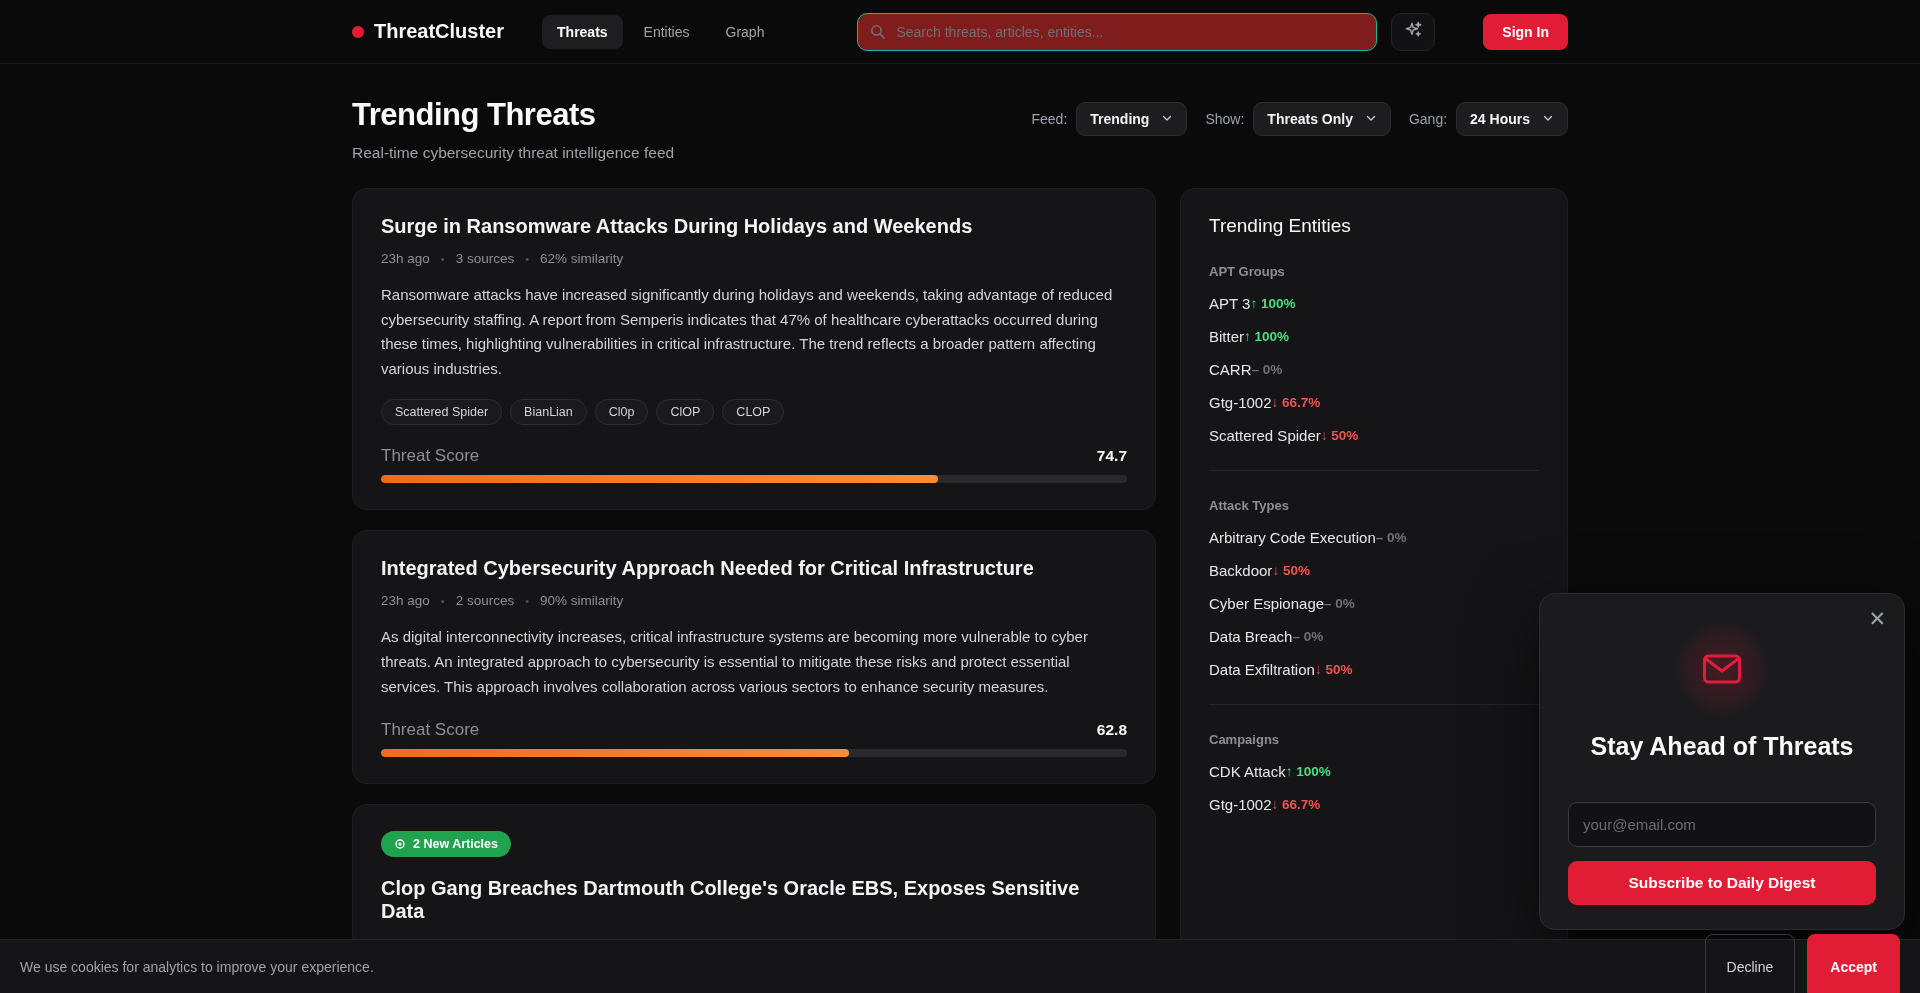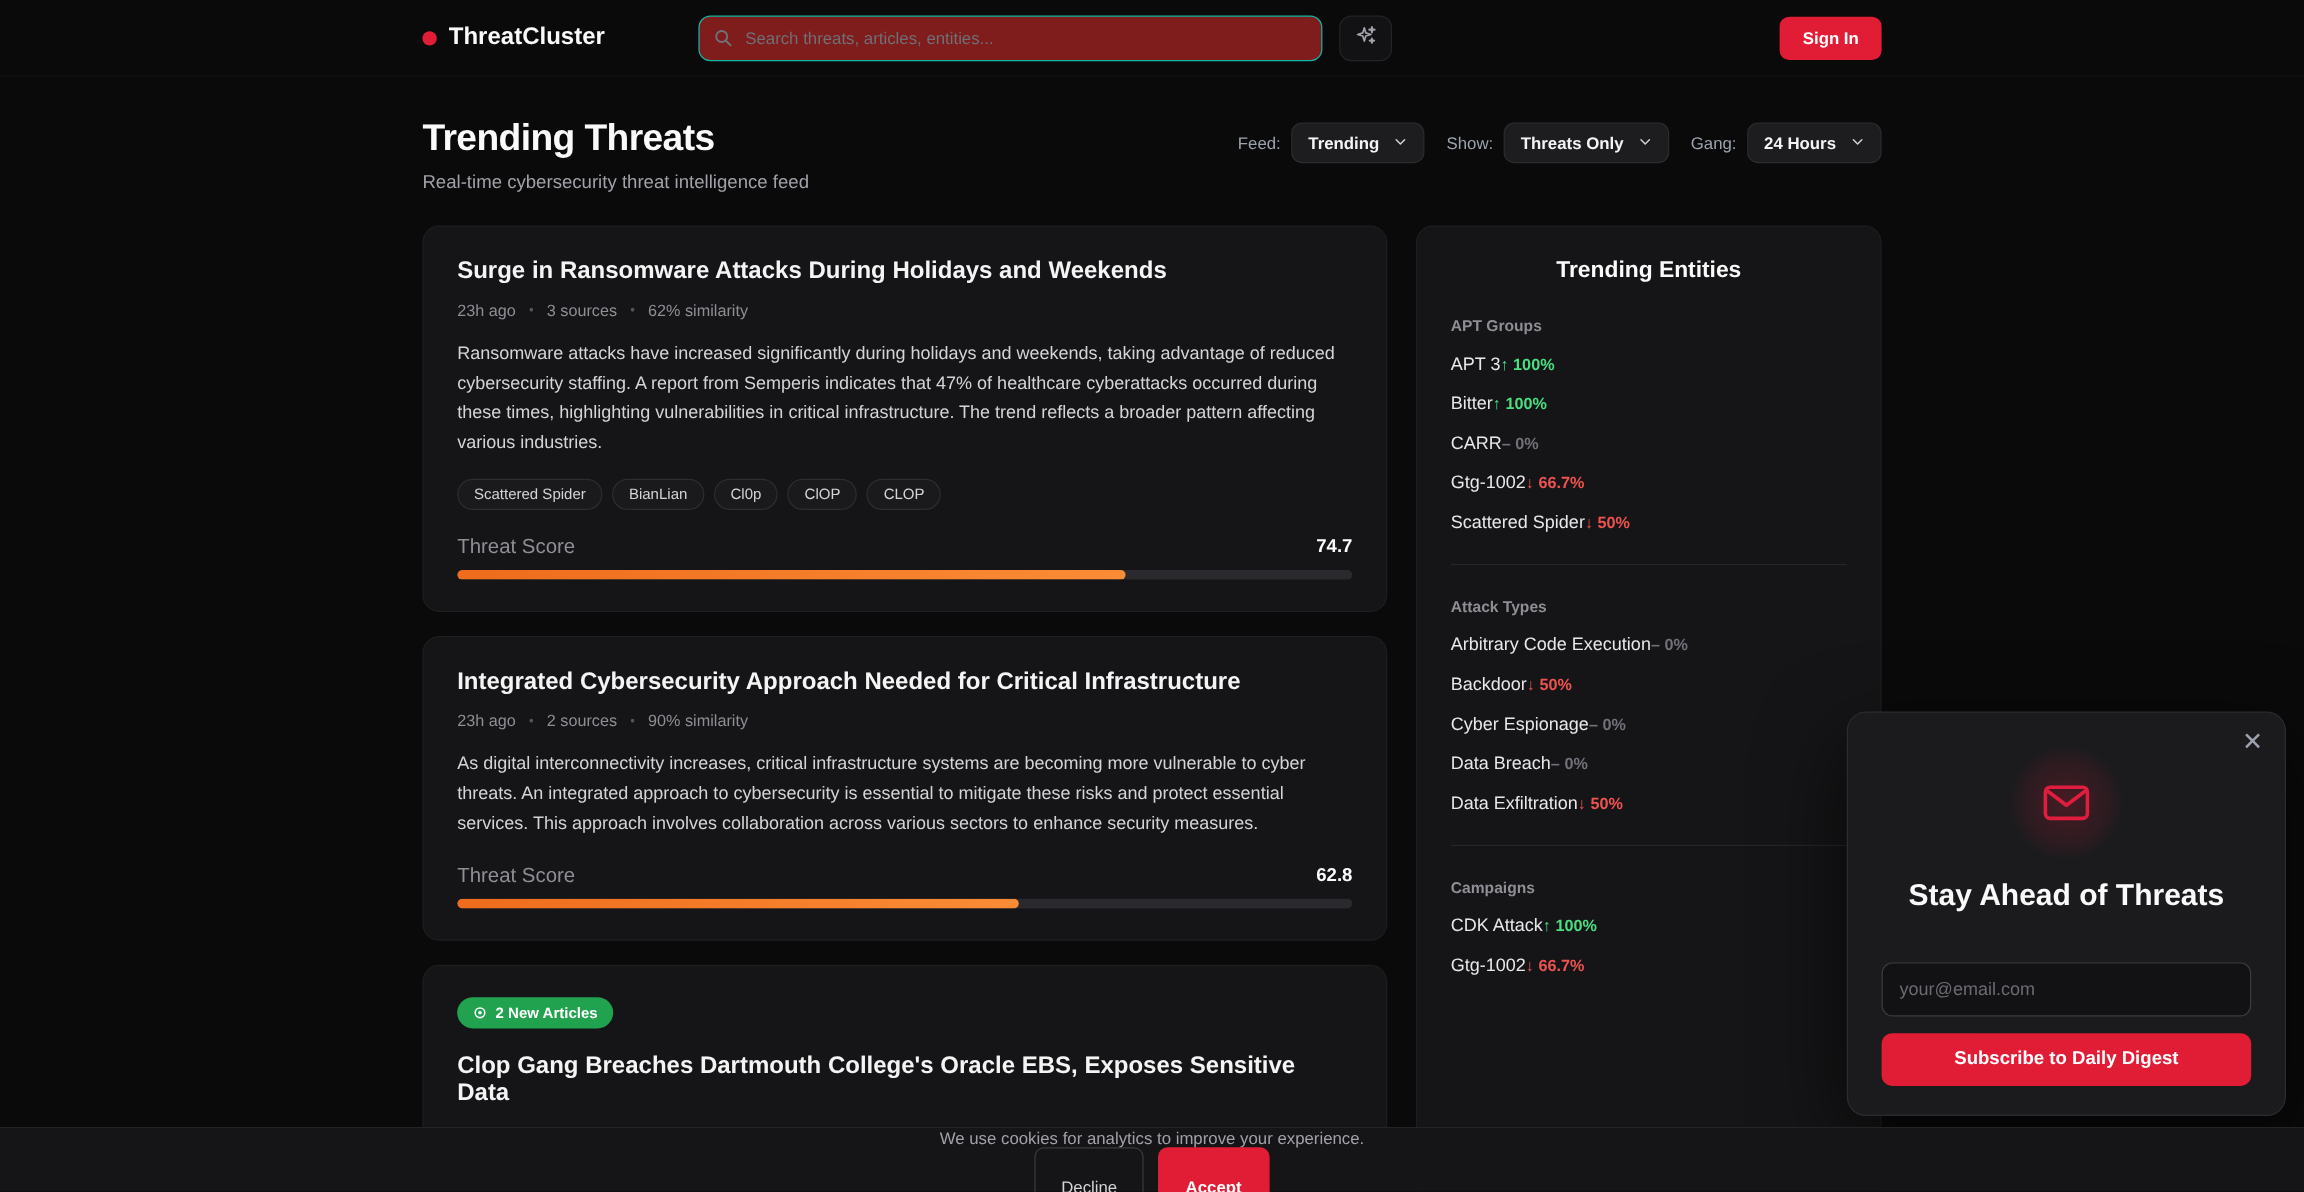--- a/index.html
+++ b/index.html
@@ -63,21 +63,21 @@
   .score-label { color:#8e8e95; font-size:17px; }
   .score-value { font-size:15.5px; font-weight:700; color:#fafafa; }
   .bar { height:8px; background:#2a2a2e; border-radius:999px; margin-top:9px; overflow:hidden; }
   .bar-fill { height:100%; border-radius:999px; background:linear-gradient(90deg,#ee6c1c,#fb8c36); }
   .badge { display:inline-flex; align-items:center; gap:7px; background:#21a24e; color:#fff;
     font-size:12.5px; font-weight:700; padding:6px 13px; border-radius:999px; }
   .badge + .card-title { display:block; margin-top:20px; }
   
   .sidebar { width:388px; flex-shrink:0; }
   .panel { background:#151517; border:1px solid #1e1e21; border-radius:14px; padding:26px 28px; min-height:920px; }
-  .panel-title { font-size:19px; font-weight:700; margin:0;text-align:center; }
+  .panel-title { font-size:19px; font-weight:400; margin:0; }
   .section-heading { color:#8e8e95; font-size:13px; font-weight:700; margin-top:27px; }
   .entity-row { display:flex; justify-content:flex-start; align-items:center; margin-top:16px; cursor:pointer; }
   .entity-name { color:#e8e8ea; font-size:15px; }
   .entity-change { font-size:13.5px; font-weight:600; white-space:nowrap; }
   .trend-up { color:#4ade80; }
   .trend-down { color:#ef5350; }
   .trend-flat { color:#71717a; }
   .divider { height:1px; background:#26262a; margin-top:26px; }
   
   .modal { position:fixed; right:15px; bottom:63px; width:366px; background:#1b1b1e;
@@ -93,36 +93,41 @@
   .email-input { margin-top:20px; width:100%; background:#121214; border:1px solid #3a3a40;
     border-radius:9px; padding:13px 14px; font-size:15px; color:#ffffff; outline:none;
     font-family:"Liberation Sans","DejaVu Sans",sans-serif; }
   .email-input::placeholder { color:#6b6b72; }
   .subscribe-btn { margin-top:14px; width:100%; background:#e11d36; color:#fff; font-weight:700;
     font-size:15.5px; border:none; border-radius:9px; padding:13px; cursor:pointer;
     font-family:"Liberation Sans","DejaVu Sans",sans-serif; }
   
   .cookie { position:fixed; left:0; right:0; bottom:0; height:54px; background:#151517;
     border-top:1px solid #242428; display:flex; align-items:center; justify-content:space-between;
-    padding:0 20px; z-index:50;flex-direction:column; }
+    padding:0 20px; z-index:50; }
   .cookie-text { color:#a1a1aa; font-size:14px; }
   .cookie-actions { display:flex; gap:12px; }
   .decline-btn { background:transparent; border:1px solid #3a3a40; color:#d4d4d8; font-size:14px;
     padding:24px 21px; border-radius:8px; cursor:pointer; font-family:"Liberation Sans","DejaVu Sans",sans-serif; }
   .accept-btn { background:#e11d36; border:none; color:#fff; font-size:14px; font-weight:600;
     padding:9px 23px; border-radius:8px; cursor:pointer; font-family:"Liberation Sans","DejaVu Sans",sans-serif; }
 </style>
 </head>
 <body>
 
 <nav class="nav">
   <div class="nav-inner">
     <div class="brand">
       <span class="brand-dot"></span>
       <span>ThreatCluster</span>
+    </div>
+    <div class="nav-links">
+      <span class="nav-link active">Threats</span>
+      <span class="nav-link">Entities</span>
+      <span class="nav-link">Graph</span>
     </div>
     <div class="search">
       <span class="search-icon">
         <svg width="17" height="17" viewBox="0 0 24 24" fill="none" stroke="#71717a" stroke-width="2.2" stroke-linecap="round">
           <circle cx="10.5" cy="10.5" r="6.5"></circle>
             <line x1="15.5" y1="15.5" x2="21" y2="21"></line>
         </svg>
       </span>
       <input type="text" placeholder="Search threats, articles, entities..." style="">
     </div>

